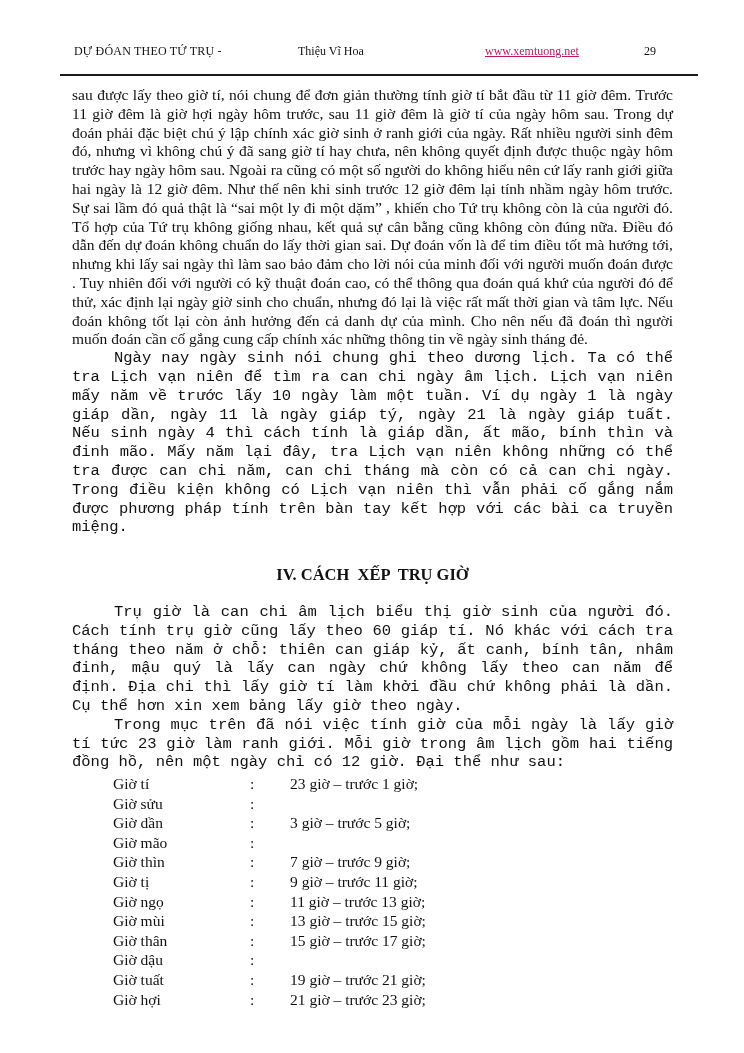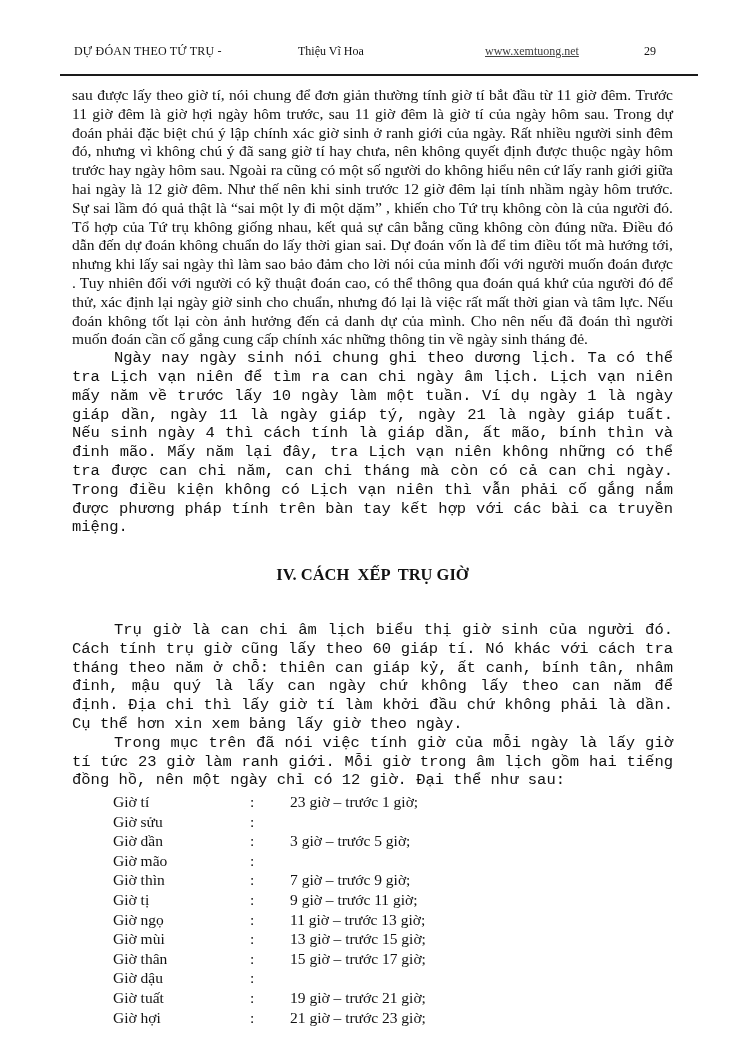--- a/index.html
+++ b/index.html
@@ -22,21 +22,21 @@
     position: absolute;
     top: 44px;
     left: 74px;
     right: 56px;
     height: 22px;
     font-size: 12px;
     white-space: nowrap;
   }
   .hdr-title    { position: absolute; left: 0;     top: 0; letter-spacing: 0.2px; }
   .hdr-author   { position: absolute; left: 224px; top: 0; }
-  .hdr-website  { position: absolute; left: 411px; top: 0; text-decoration: underline; color: #404040; }
+  .hdr-website  { position: absolute; left: 411px; top: 0; text-decoration: underline; color: #be185d; }
   .hdr-page     { position: absolute; left: 570px; top: 0; }
   .header-rule {
     position: absolute;
     top: 74px;
     left: 60px;
     width: 638px;
     height: 2px;
     background: #1a1a1a;
   }
   
@@ -46,21 +46,21 @@
     left: 72px;
     width: 601px;
     font-size: 15.5px;
     line-height: 18.8px;
     text-align: justify;
   }
   .content p { margin: 0; }
   .indented { text-indent: 42px; font-family: Liberation Mono, monospace; }
   .section-heading {
     margin-top: 29px;
-    margin-bottom: 36px;
+    margin-bottom: 18px;
     text-align: center;
     font-weight: bold;
     font-size: 16.5px;
     white-space: pre;
     text-indent: 0;
   }
   
   .hours-list {
     margin-top: 2px;
   }

